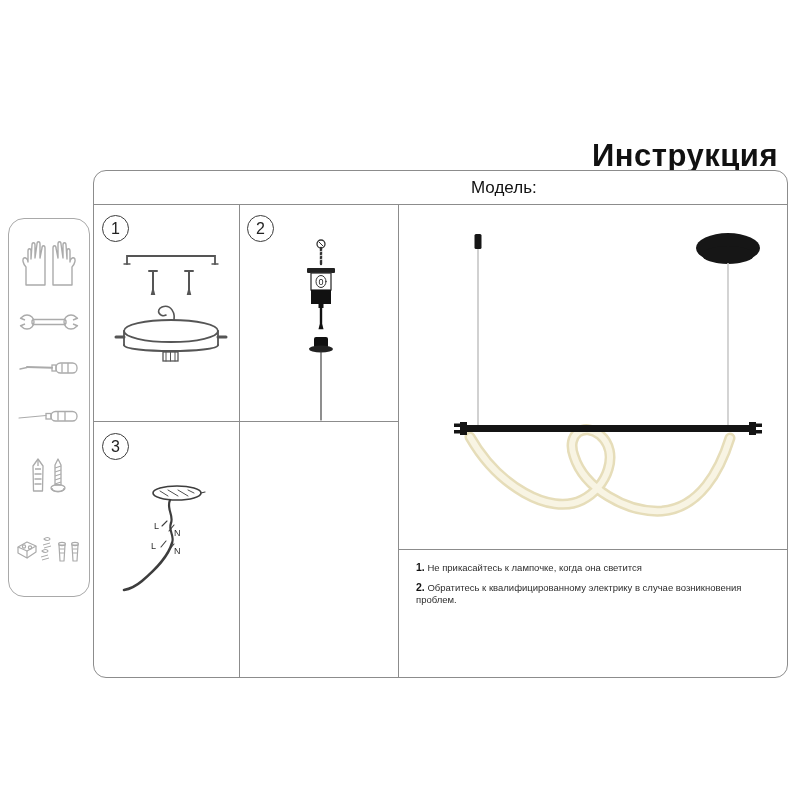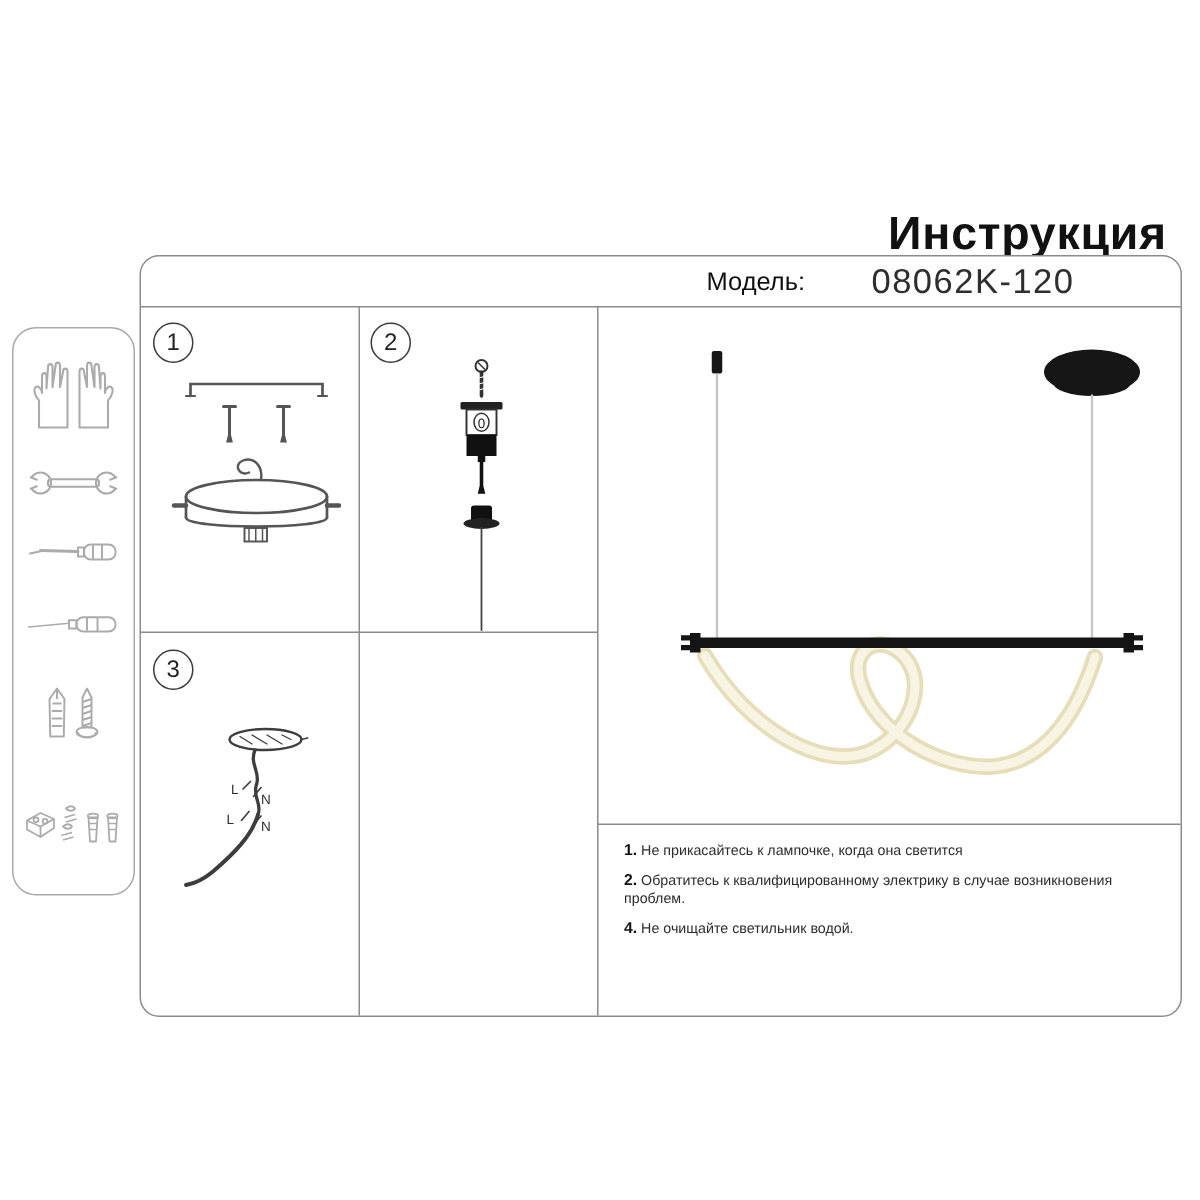--- a/index.html
+++ b/index.html
@@ -143,21 +143,20 @@
 </div>
 
 <div class="main-box">
   <div class="band-line"></div>
   <div class="vline1"></div>
   <div class="vline2"></div>
   <div class="hline-left"></div>
   <div class="hline-right"></div>
 
   <div class="model-label">Модель:</div>
-  <div class="model-number">08062K-120</div>
 
   <div class="circle-num cn1">
     <span>1</span>
   </div>
   <div class="circle-num cn2">
     <span>2</span>
   </div>
   <div class="circle-num cn3">
     <span>3</span>
   </div>
@@ -241,15 +240,14 @@
       <rect x="62" y="218" width="7" height="13" fill="#141414"></rect>
       <rect x="353" y="219.5" width="11" height="3.5" fill="#141414"></rect>
       <rect x="353" y="226" width="11" height="3.5" fill="#141414"></rect>
       <rect x="351" y="218" width="7" height="13" fill="#141414"></rect>
     </g>
   </svg>
 
   <div class="warnings">
     <div class="warning-item"><b>1.</b> <span>Не прикасайтесь к лампочке, когда она светится</span></div>
     <div class="warning-item"><b>2.</b> <span>Обратитесь к квалифицированному электрику в случае возникновения проблем.</span></div>
-    <div class="warning-item"><b>4.</b> <span>Не очищайте светильник водой.</span></div>
   </div>
 </div>
 
 </body></html>

